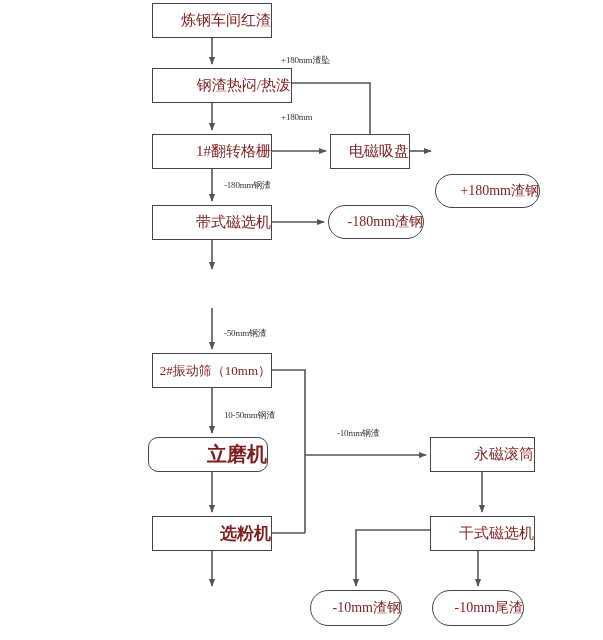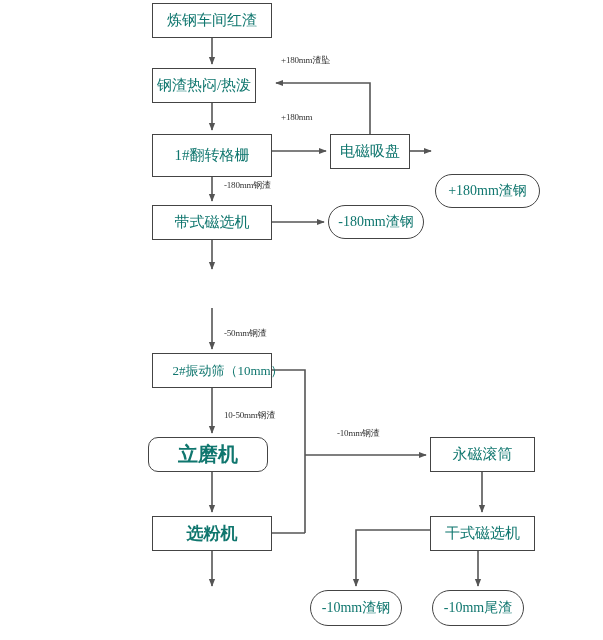--- a/index.html
+++ b/index.html
@@ -23,24 +23,24 @@
     top: 0;
     width: 603px;
     height: 640px;
     pointer-events: none;
   }
   .node {
     position: absolute;
     box-sizing: border-box;
     display: flex;
     align-items: center;
-    justify-content: center;
+    justify-content: flex-end;
     background: #ffffff;
     border: 1px solid #444444;
-    color: #0f766e;
+    color: #7f1d1d;
     text-align: center;
     line-height: 1.05;
     white-space: nowrap;
   }
   .node.rect {
     border-radius: 0;
   }
   .node.pill {
     border-radius: 999px;
   }
@@ -104,25 +104,25 @@
       <line x1="478" y1="551" x2="478" y2="586" marker-end="url(#ah)"></line>
 
       <line x1="212" y1="551" x2="212" y2="586" marker-end="url(#ah)"></line>
     </g>
   </svg>
 
   <div class="node rect" style="left:152px;top:3px;width:120px;height:35px;font-size:15px;">
     <span>炼钢车间红渣</span>
   </div>
 
-  <div class="node rect" style="left:152px;top:68px;width:104px;height:35px;font-size:15px;">
+  <div class="node rect" style="left:152px;top:68px;width:140px;height:35px;font-size:15px;">
     <span>钢渣热闷/热泼</span>
   </div>
 
-  <div class="node rect" style="left:152px;top:134px;width:120px;height:43px;font-size:15px;">
+  <div class="node rect" style="left:152px;top:134px;width:120px;height:35px;font-size:15px;">
     <span>1#翻转格栅</span>
   </div>
 
   <div class="node rect" style="left:330px;top:134px;width:80px;height:35px;font-size:15px;">
     <span>电磁吸盘</span>
   </div>
 
   <div class="node pill" style="left:435px;top:134px;width:105px;height:34px;font-size:14px;margin-top:40px;">
     <span>+180mm渣钢</span>
   </div>

